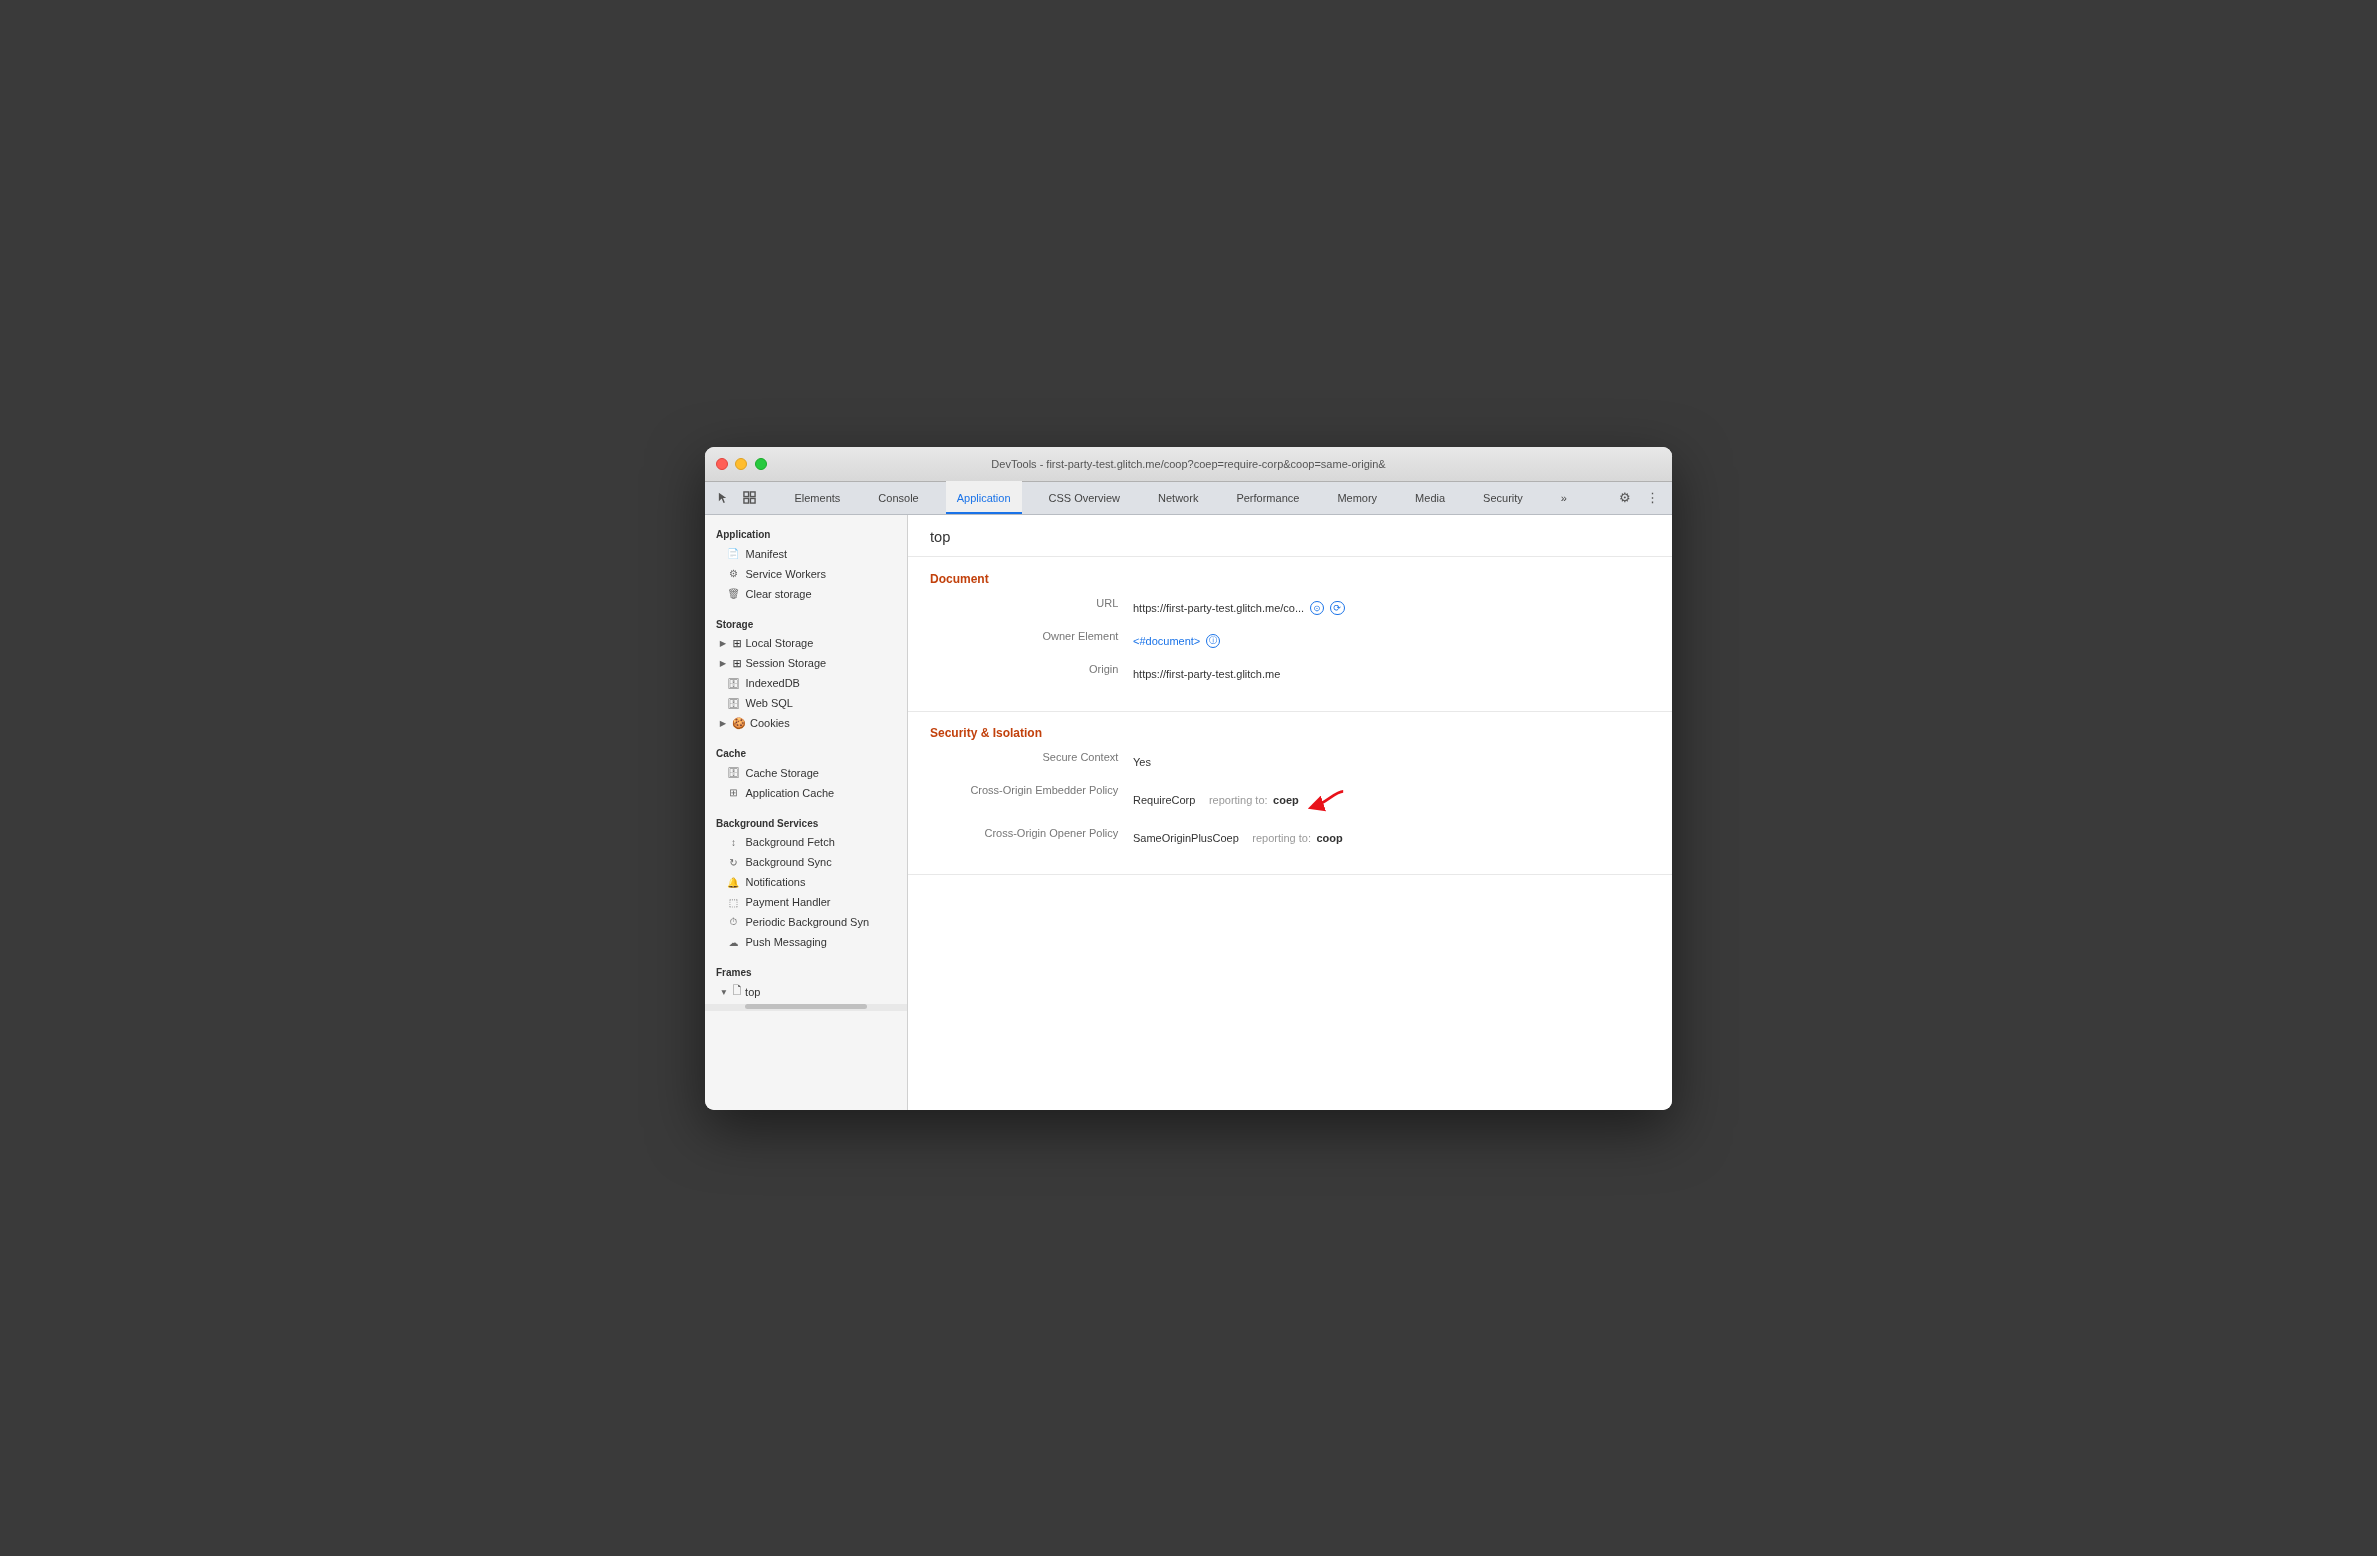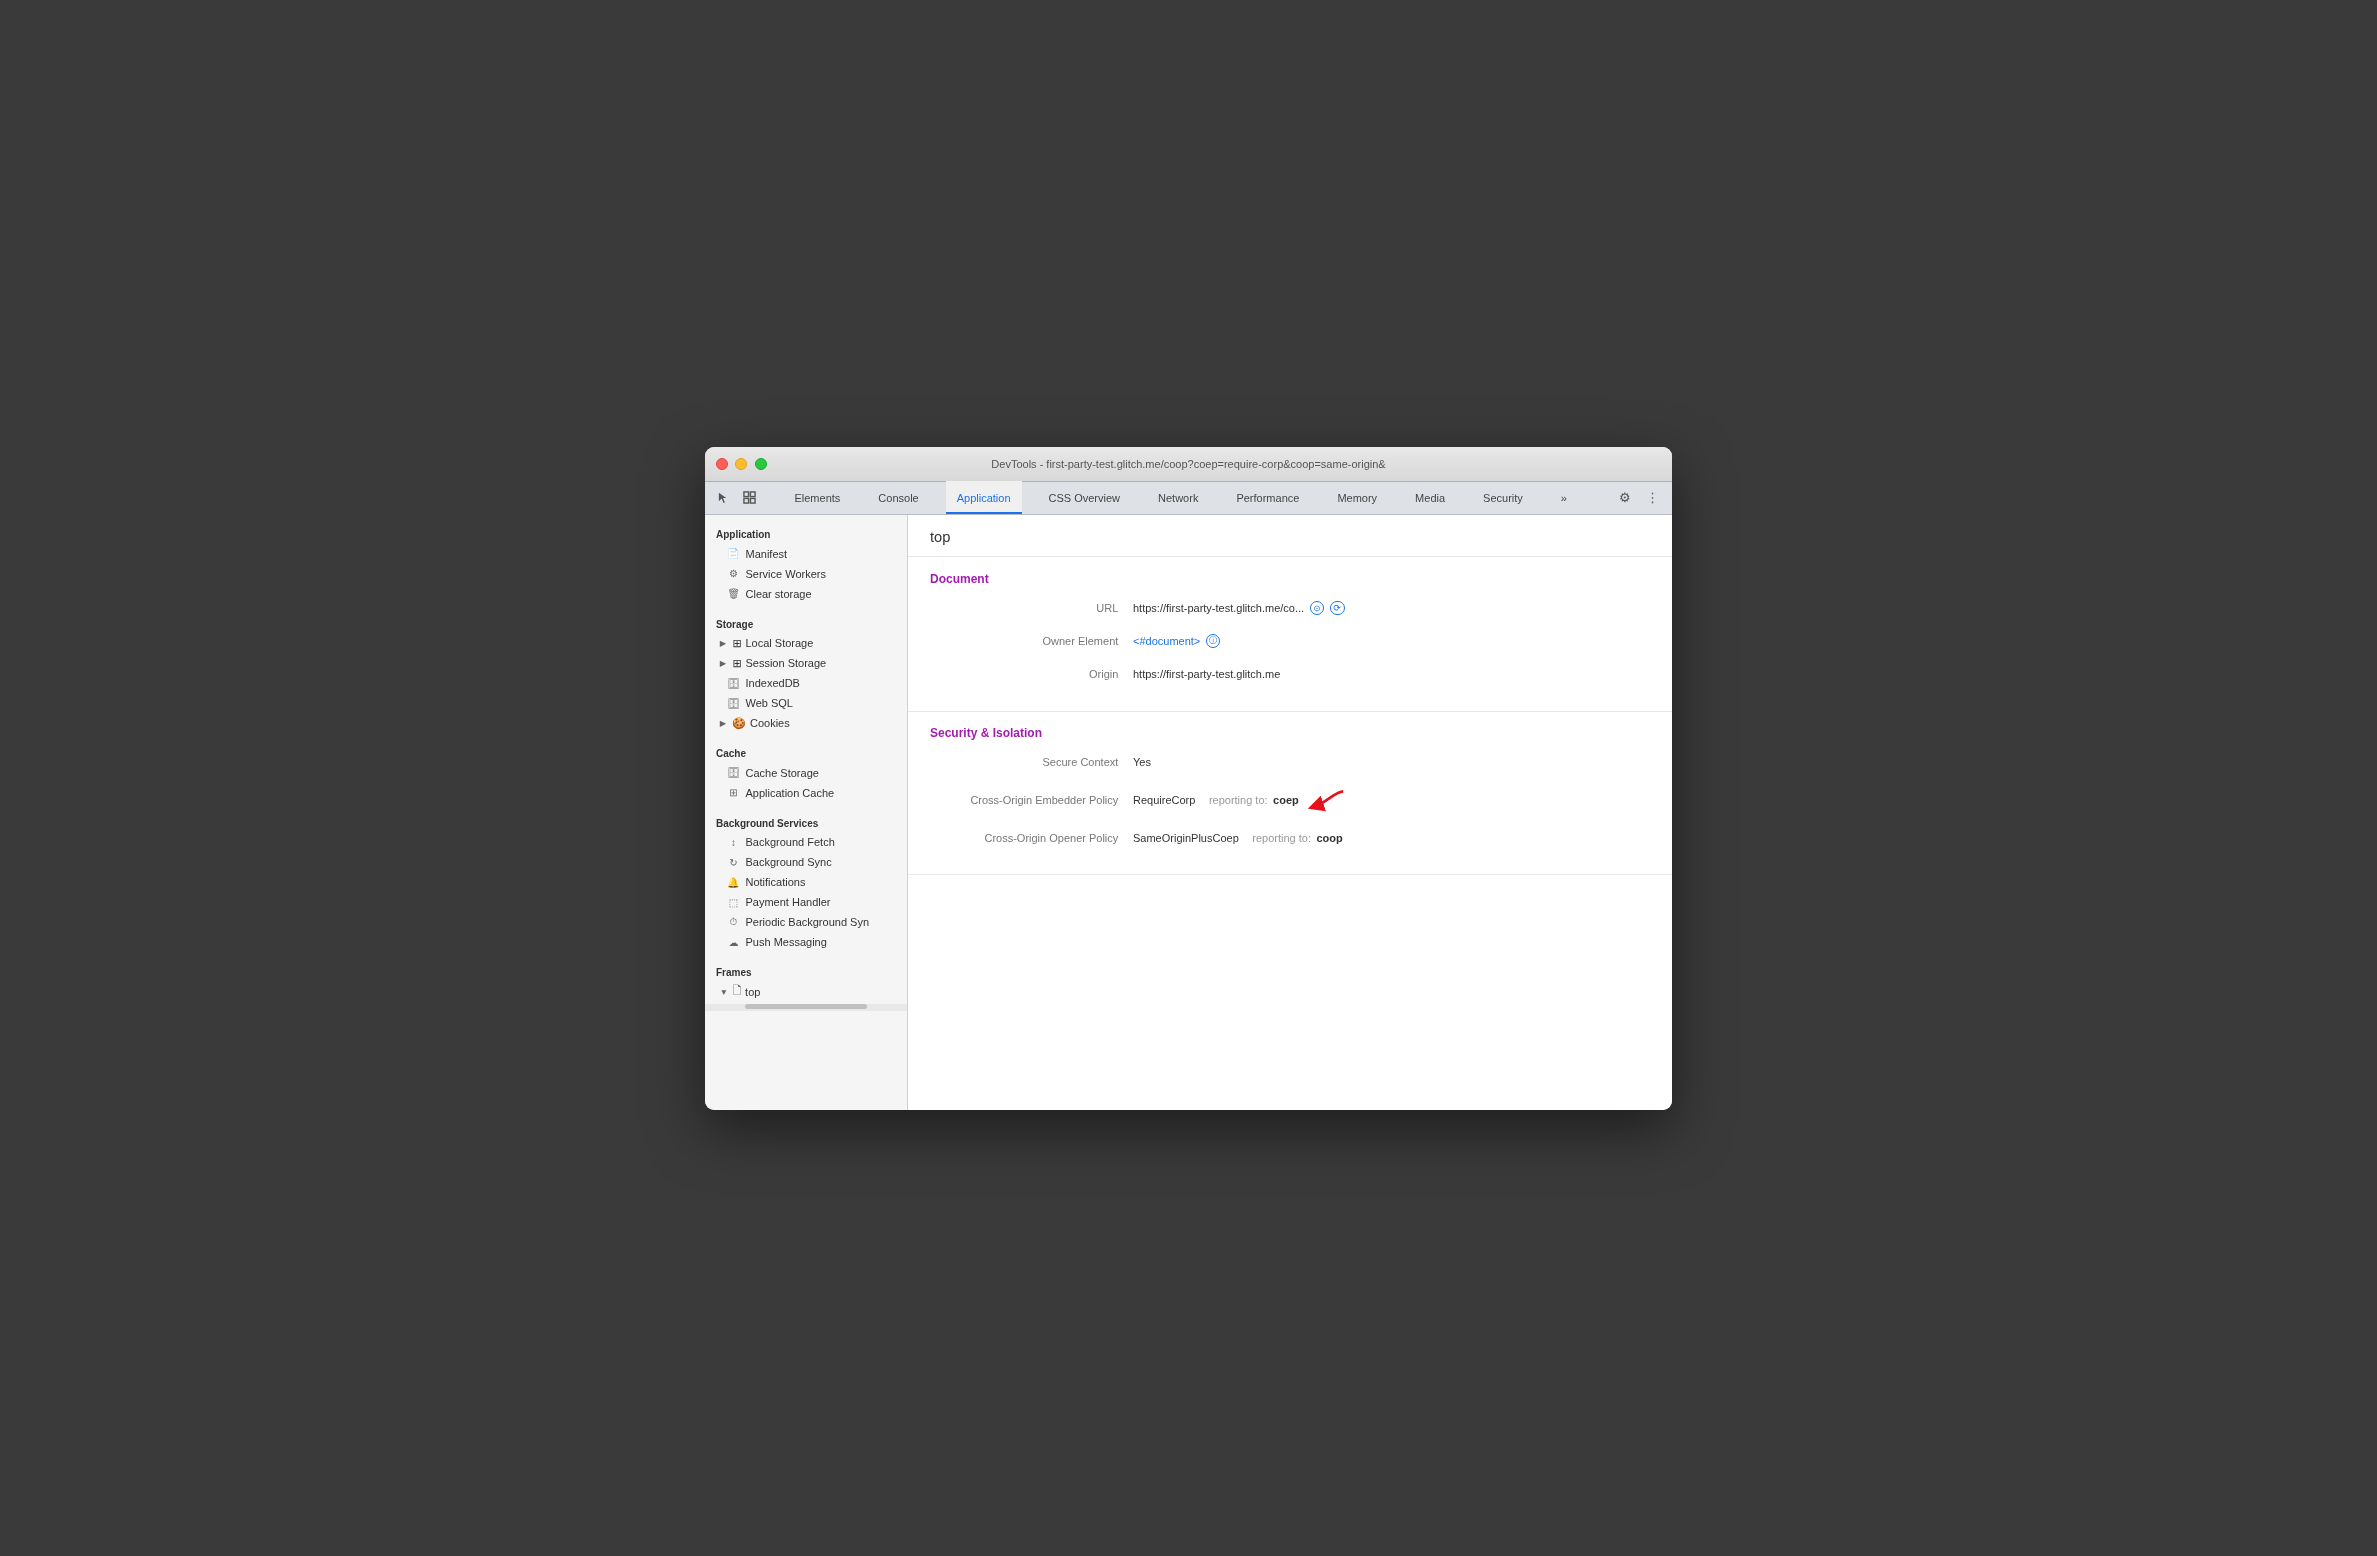--- a/index.html
+++ b/index.html
@@ -224,27 +224,26 @@
     }
 
     .section {
       padding: 14.7px 22px;
       border-bottom: 0.9px solid #e8e8e8;
     }
 
     .section-title {
       font-size: 12px;
       font-weight: 600;
-      color: #a21caf;
+      color: #c2410c;
       margin-bottom: 11px;
     }
 
     .field-row {
       display: flex;
-      align-items: center;
       margin-bottom: 11px;
       min-height: 22px;
     }
 
     .field-label {
       font-size: 11px;
       color: #777;
       text-align: right;
       width: 203px;
       flex-shrink: 0;

